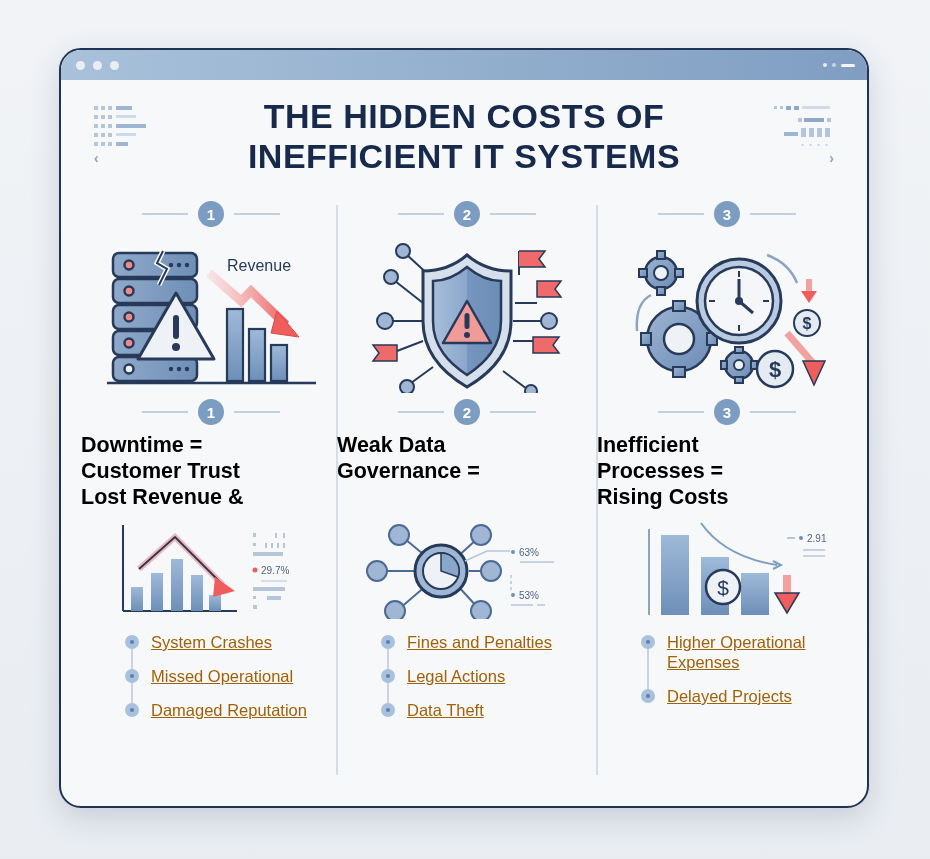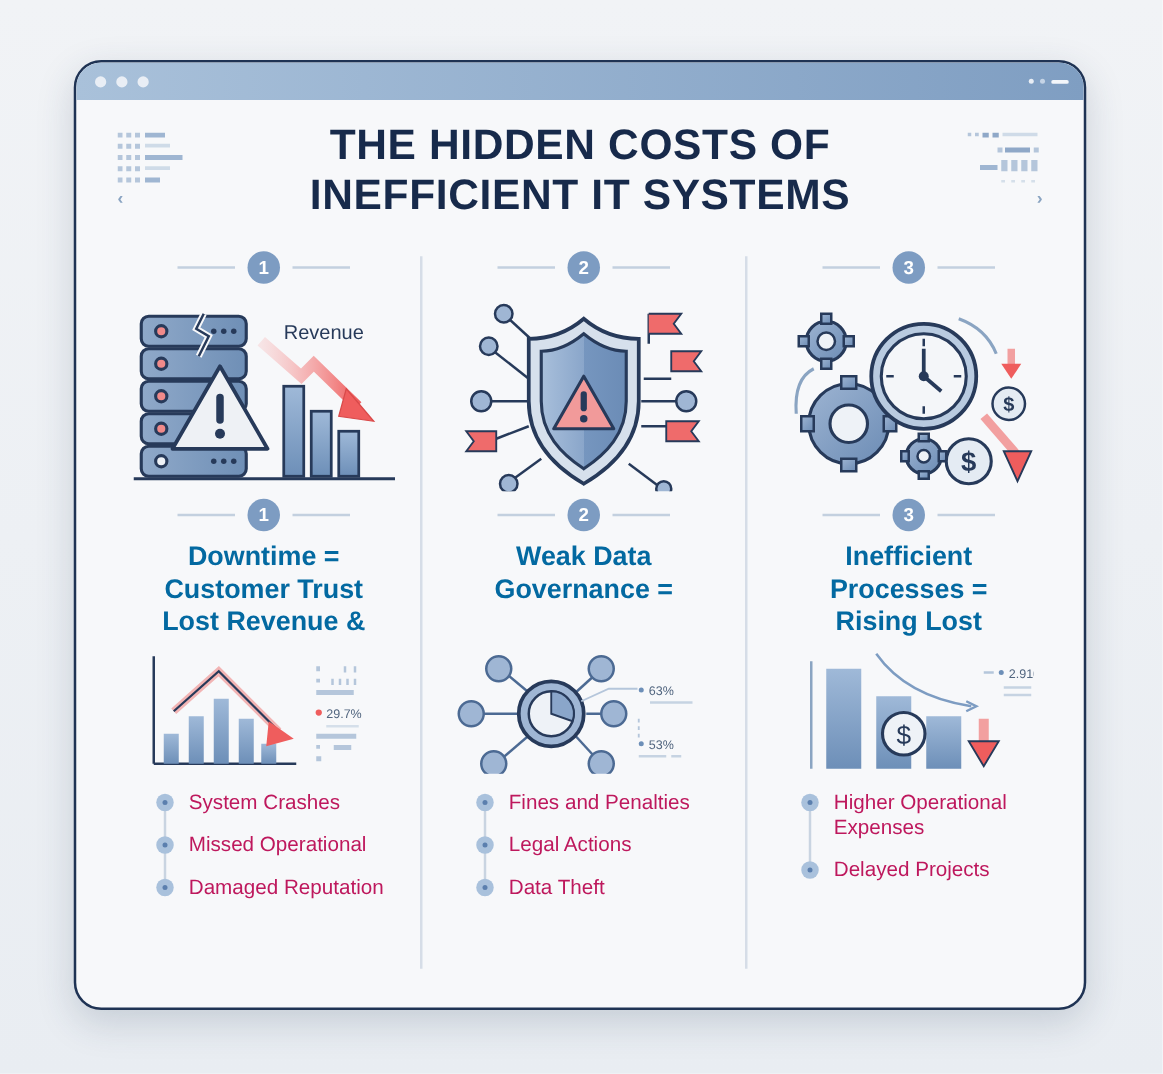--- a/index.html
+++ b/index.html
@@ -15,25 +15,25 @@
   .title{position:absolute;left:0;right:0;top:46px;text-align:center;font-weight:bold;font-size:34px;line-height:40px;color:#172a4b;letter-spacing:0.5px;}
   .deco-left{position:absolute;left:33px;top:56px;}
   .deco-right{position:absolute;right:33px;top:56px;}
   .nav-arrow{position:absolute;top:100px;color:#8aa4c2;font-size:14px;font-weight:bold;}
   .col{position:absolute;top:150px;width:260px;}
   .divider{position:absolute;top:155px;width:1.5px;height:570px;background:#d6dde7;}
   .numrow{display:flex;align-items:center;justify-content:center;gap:10px;height:28px;}
   .numrow .ln{width:46px;height:2px;background:#c3d0df;}
   .badge{width:26px;height:26px;border-radius:50%;background:#7d9cc2;color:#fff;font-weight:bold;font-size:15px;display:flex;align-items:center;justify-content:center;}
   .icon-wrap{height:170px;display:flex;align-items:center;justify-content:center;}
-  .heading{text-align:center;font-weight:bold;font-size:21.5px;line-height:26px;color:#0369a1;margin-top:6px;height:82px;}
+  .heading{font-weight:bold;font-size:21.5px;line-height:26px;color:#000000;margin-top:6px;height:82px;}
   .mini{height:110px;display:flex;align-items:center;justify-content:center;}
   .bullets{position:relative;margin-top:8px;padding-left:44px;}
   .bullets .rail{position:absolute;left:50px;top:12px;bottom:12px;width:2px;background:#c9d4e1;}
-  .bullet{position:relative;font-size:16.5px;color:#be185d;line-height:20px;margin-bottom:14px;padding-left:26px;}
+  .bullet{position:relative;font-size:16.5px;color:#a16207;line-height:20px;margin-bottom:14px;padding-left:26px;text-decoration:underline;}
   .bullet .dot{position:absolute;left:0;top:3px;width:14px;height:14px;border-radius:50%;background:#a9c1dc;}
   .bullet .dot::after{content:"";position:absolute;left:5px;top:5px;width:4px;height:4px;border-radius:50%;background:#5b7fae;}
   .mini-label{font-size:10px;fill:#51657f;font-family:"Liberation Sans",sans-serif;}
 </style>
 </head>
 <body>
 
 <div class="window">
   <div class="titlebar">
     <div class="dots">
@@ -366,21 +366,21 @@
       </svg>
     </div>
     <div class="numrow">
       <span class="ln"></span>
         <span class="badge">3</span>
         <span class="ln"></span>
     </div>
     <div class="heading">
       <div>Inefficient</div>
       <div>Processes =</div>
-      <div>Rising Lost</div>
+      <div>Rising Costs</div>
     </div>
     <div class="mini">
       <svg width="200" height="100" viewBox="0 0 200 100">
         <line x1="22" y1="10" x2="22" y2="96" stroke="#8aa4c2" stroke-width="2"></line>
         <g fill="url(#bar)">
             <rect x="34" y="16" width="28" height="80"></rect>
             <rect x="74" y="38" width="28" height="58"></rect>
             <rect x="114" y="54" width="28" height="42"></rect>
           </g>
         <path d="M74 4 Q98 38 150 46" stroke="#7d9cc2" stroke-width="2" fill="none"></path>

